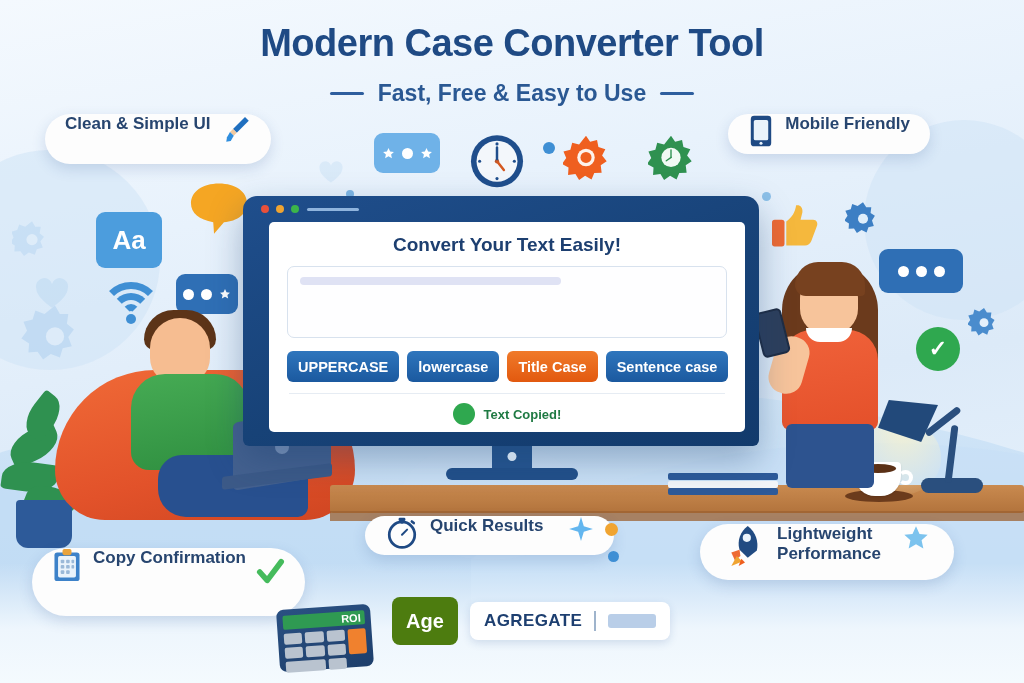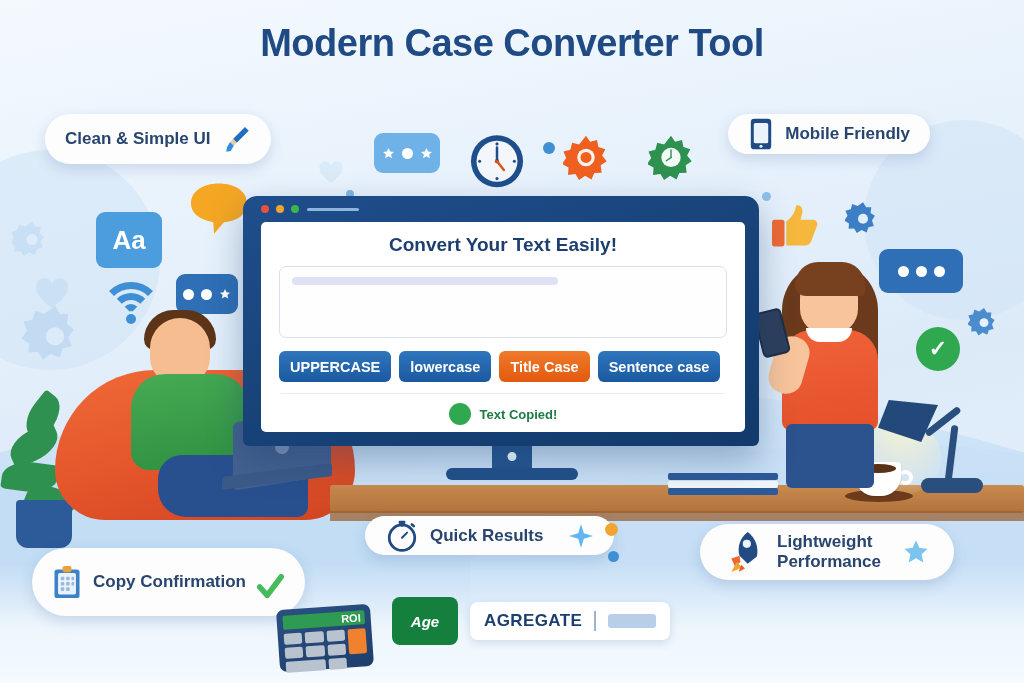--- a/index.html
+++ b/index.html
@@ -46,37 +46,37 @@
   .subtitle-row {
     position: absolute; top: 80px; left: 0; width: 100%;
     display: flex; align-items: center; justify-content: center; gap: 14px;
   }
   .sub-dash { width: 34px; height: 3px; background: #2e5e9e; border-radius: 2px; }
   .subtitle { font-size: 23px; font-weight: bold; color: #2a5893; }
 
   
   .pill {
     position: absolute; background: #fdfdfd;
-    border-radius: 40px; display: flex; align-items: center;
+    border-radius: 40px; display: flex; 
     box-shadow: 0 5px 14px rgba(40,80,140,.17);
     padding: 0 20px; gap: 11px;
   }
   .pill-text { font-size: 17px; font-weight: bold; color: #27456f; line-height: 1.15; white-space: pre-line; }
 
   #pill-clean  { left: 45px;  top: 114px; height: 50px; }
   #pill-mobile { right: 94px; top: 114px; height: 40px; }
   #pill-copy   { left: 32px;  top: 548px; height: 68px; }
   #pill-quick  { left: 365px; top: 516px; height: 39px; }
   #pill-light  { right: 70px; top: 524px; height: 56px; padding: 0 24px; }
 
   
   .monitor {
     position: absolute; left: 243px; top: 196px; width: 516px; height: 250px;
     background: linear-gradient(160deg,#1f4e8c 0%, #174277 55%, #123a6c 100%);
-    border-radius: 14px 14px 6px 6px; padding: 26px 14px 14px 18px;
+    border-radius: 14px 14px 6px 6px; padding: 26px 14px 14px 26px;
     box-shadow: 0 14px 34px rgba(23,60,110,.35);
   }
   .mon-dots { position: absolute; top: 9px; left: 18px; display: flex; gap: 7px; }
   .mon-dots i { width: 8px; height: 8px; border-radius: 50%; display:block; }
   .mon-bar { position:absolute; top:12px; left:64px; width:52px; height:3px; background:#8fb4dd; border-radius:2px; }
   .screen {
     width: 100%; height: 100%; background: #ffffff; border-radius: 5px;
     padding: 12px 18px 0 18px; display: flex; flex-direction: column;
   }
   .screen-title {
@@ -248,22 +248,22 @@
     border-left-color: transparent; border-right-color: transparent; border-radius: 50%;
   }
   .check-circle {
     border-radius:50%; display:flex; align-items:center; justify-content:center;
     color:#fff; font-weight:bold;
   }
 
   
   #age-chip {
     position:absolute; left:392px; top:597px; width:66px; height:48px;
-    background:#15803d; border-radius:8px; display:flex; align-items:center; justify-content:center;
-    color:#fff; font-size:15px; font-weight:bold;font-style:italic;
+    background:#4d7c0f; border-radius:8px; display:flex; align-items:center; justify-content:center;
+    color:#fff; font-size:20px; font-weight:bold;
   }
   #agregate-box {
     position:absolute; left:470px; top:602px; width:200px; height:38px;
     background:#fff; border-radius:8px; display:flex; align-items:center;
     padding: 0 14px; gap: 12px; box-shadow: 0 3px 9px rgba(40,80,140,.16);
   }
   #agregate-box .txt { font-size:17px; font-weight:bold; color:#1d3f70; letter-spacing:.4px; }
   #agregate-box .cursor { width:2px; height:20px; background:#9fb4cc; }
   #agregate-box .fill { width:74px; height:14px; border-radius:3px; background:#b9cee8; }
   #calc {
@@ -298,20 +298,25 @@
     <circle cx="50" cy="54" r="14" fill="#e8f2fc"></circle>
   </svg>
   <svg class="faint-gear" style="left:34px;top:277px;" width="36" height="32" viewBox="0 0 32 28">
     <path fill="#a8cdee" d="M16 27S2 18 2 10A7 7 0 0 1 16 6 7 7 0 0 1 30 10c0 8-14 17-14 17z"></path>
   </svg>
   <svg class="faint-gear" style="left:318px;top:160px;" width="26" height="24" viewBox="0 0 32 28">
     <path fill="#b7d6f1" d="M16 27S2 18 2 10A7 7 0 0 1 16 6 7 7 0 0 1 30 10c0 8-14 17-14 17z"></path>
   </svg>
 
   <div class="title">Modern Case Converter Tool</div>
+  <div class="subtitle-row">
+    <span class="sub-dash"></span>
+    <span class="subtitle">Fast, Free &amp; Easy to Use</span>
+    <span class="sub-dash"></span>
+  </div>
 
   <div class="ic bubble" style="left:374px;top:133px;width:66px;height:40px;background:#6fb2e8;border-color:#6fb2e8;">
     <svg width="13" height="13" viewBox="0 0 24 24">
         <path fill="#fff" d="M12 2l3 6.5 7 .8-5.2 4.7 1.5 6.9L12 17.3 5.7 20.9l1.5-6.9L2 9.3l7-.8z"></path>
       </svg>
     <span class="dot-w"></span>
     <svg width="13" height="13" viewBox="0 0 24 24">
         <path fill="#fff" d="M12 2l3 6.5 7 .8-5.2 4.7 1.5 6.9L12 17.3 5.7 20.9l1.5-6.9L2 9.3l7-.8z"></path>
       </svg>
   </div>

